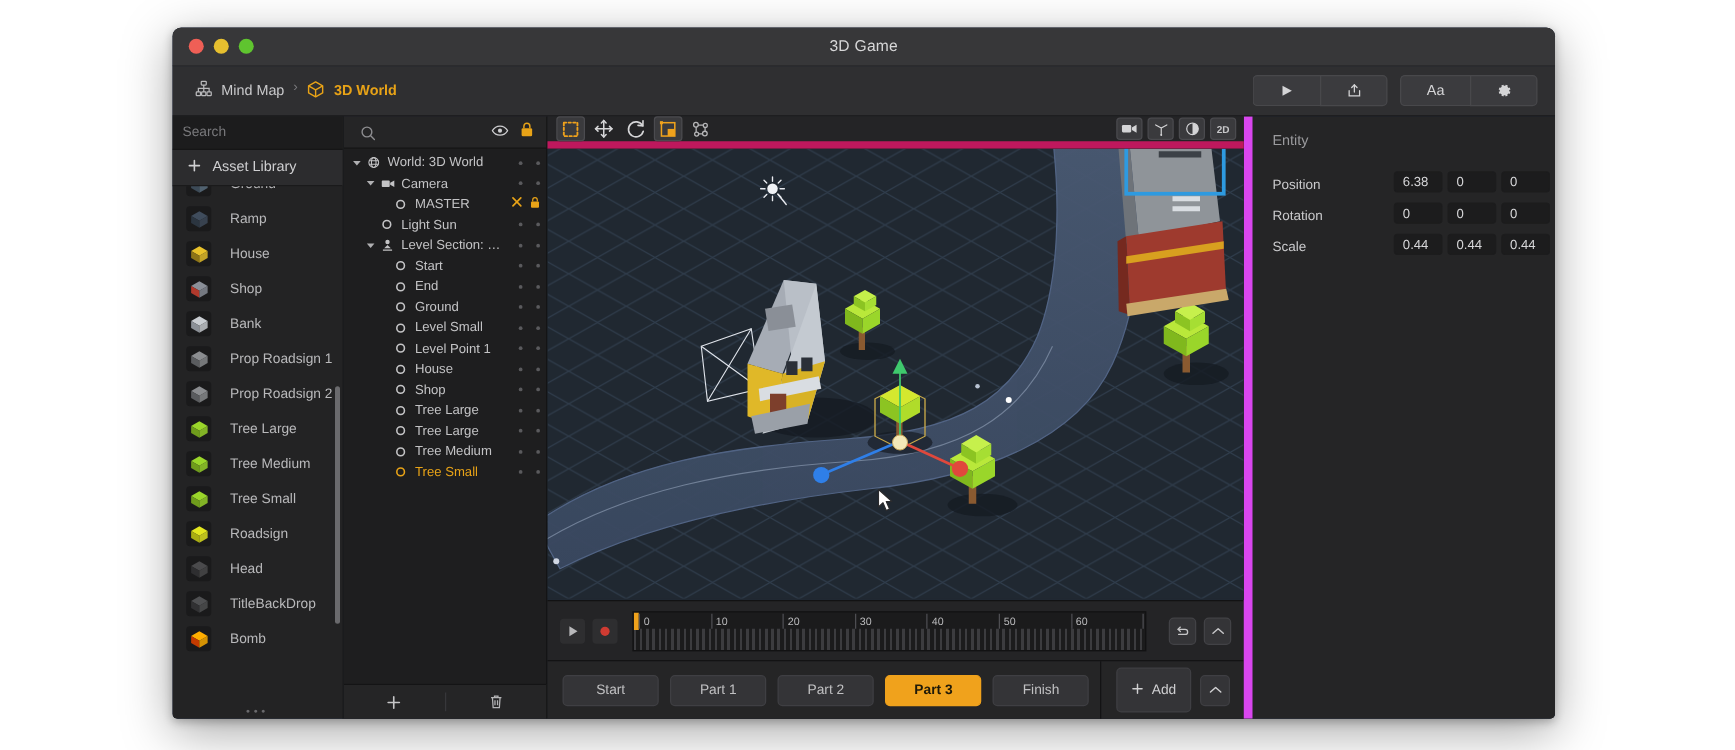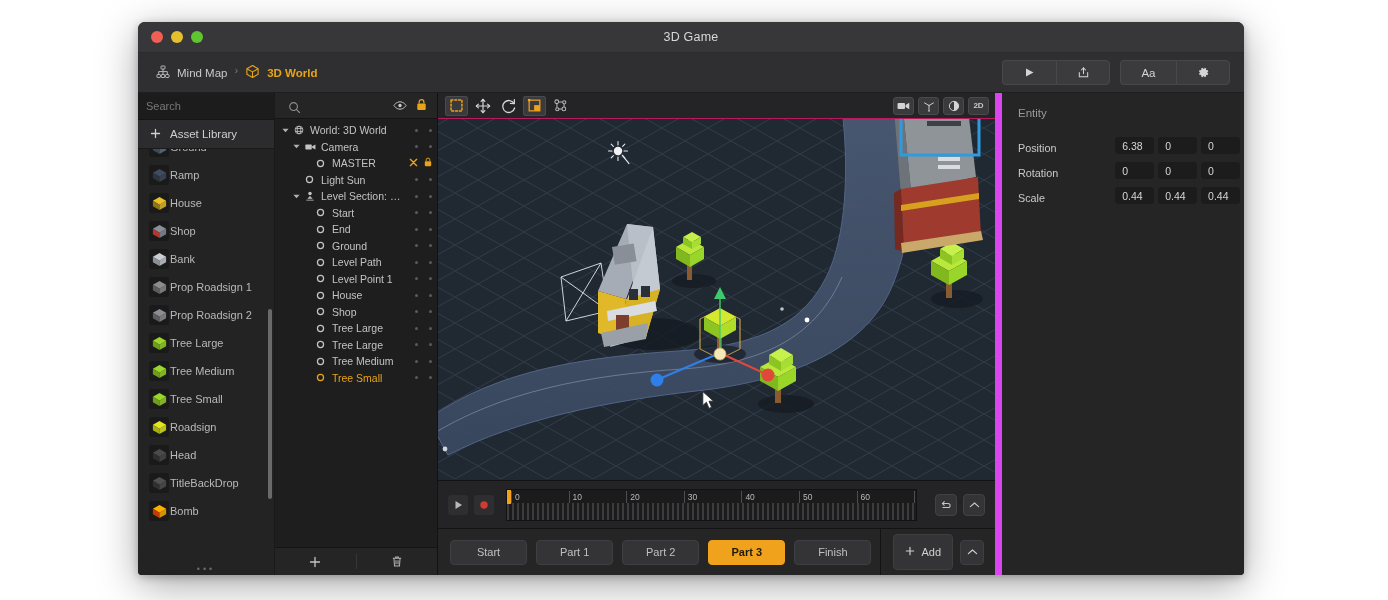--- a/index.html
+++ b/index.html
@@ -93,21 +93,21 @@
     display: flex; align-items: center; gap: 9px; padding-left: 12px;
     color: #cfcfd1; font-size: 11.5px;
     border-bottom: 1px solid #1a1a1b;
     cursor: pointer;
   }
   #asset-list {
     flex: 1; overflow: hidden; position: relative; padding-top: 1px;
   }
   #asset-list-inner { position: absolute; top: -16px; left: 0; right: 0; }
   .asset-row {
-    height: 28px; display: flex; align-items: center; gap: 1px;
+    height: 28px; display: flex; align-items: center; gap: 15px;
     padding-left: 11px; cursor: pointer;
   }
   .thumb {
     width: 20px; height: 20px; border-radius: 3px; flex: none;
     background: #1a1a1b; display: flex; align-items: center; justify-content: center;
     overflow: hidden;
   }
   .asset-label { color: #b9b9bb; font-size: 11px; white-space: nowrap; }
   #asset-scrollbar {
     position: absolute; right: 2px; top: 160px; width: 4px; height: 190px;
@@ -149,21 +149,21 @@
     cursor: pointer; color: #b5b5b7;
   }
   #hier-foot .fsep { width: 1px; background: #37373a; margin: 6px 0; }
 
   
   #center-col { width: 557px; display: flex; flex-direction: column; background: #1a1a1b; }
 
   #vp-toolbar {
     height: 26px; background: #242426;
     display: flex; align-items: center; padding: 0 7px;
-    border-bottom: 1px solid #be185d; position: relative;
+    border-bottom: 6px solid #be185d; position: relative;
   }
   .vbtn {
     width: 23px; height: 20px; margin-right: 3px; border-radius: 3px;
     display: flex; align-items: center; justify-content: center; cursor: pointer;
   }
   .vbtn.active { background: #3a3a3d; box-shadow: inset 0 0 0 1px #4b4b4f; }
   #vp-right { position: absolute; right: 6px; display: flex; gap: 4px; }
   .vbtn2 {
     width: 21px; height: 18px; border-radius: 3px; background: #3a3a3d;
     border: 1px solid #4a4a4e;
@@ -622,21 +622,21 @@
               <span class="rdot"></span>
             </span>
           </div>
           <div class="tree-row" style="padding-left: 28px;">
             <span class="tw"></span>
             <span style="display: flex; align-items: center; width: 12px; flex: 0 0 auto;">
               <svg width="9" height="9" viewBox="0 0 10 10" fill="none" stroke="#c3c3c5" stroke-width="1.4">
                 <circle cx="5" cy="5" r="3.4"></circle>
               </svg>
             </span>
-            <span class="tree-label">Level Path</span>
+            <span class="tree-label">Level Small</span>
             <span class="row-dots">
               <span class="rdot"></span>
               <span class="rdot"></span>
             </span>
           </div>
           <div class="tree-row" style="padding-left: 28px;">
             <span class="tw"></span>
             <span style="display: flex; align-items: center; width: 12px; flex: 0 0 auto;">
               <svg width="9" height="9" viewBox="0 0 10 10" fill="none" stroke="#c3c3c5" stroke-width="1.4">
                 <circle cx="5" cy="5" r="3.4"></circle>

